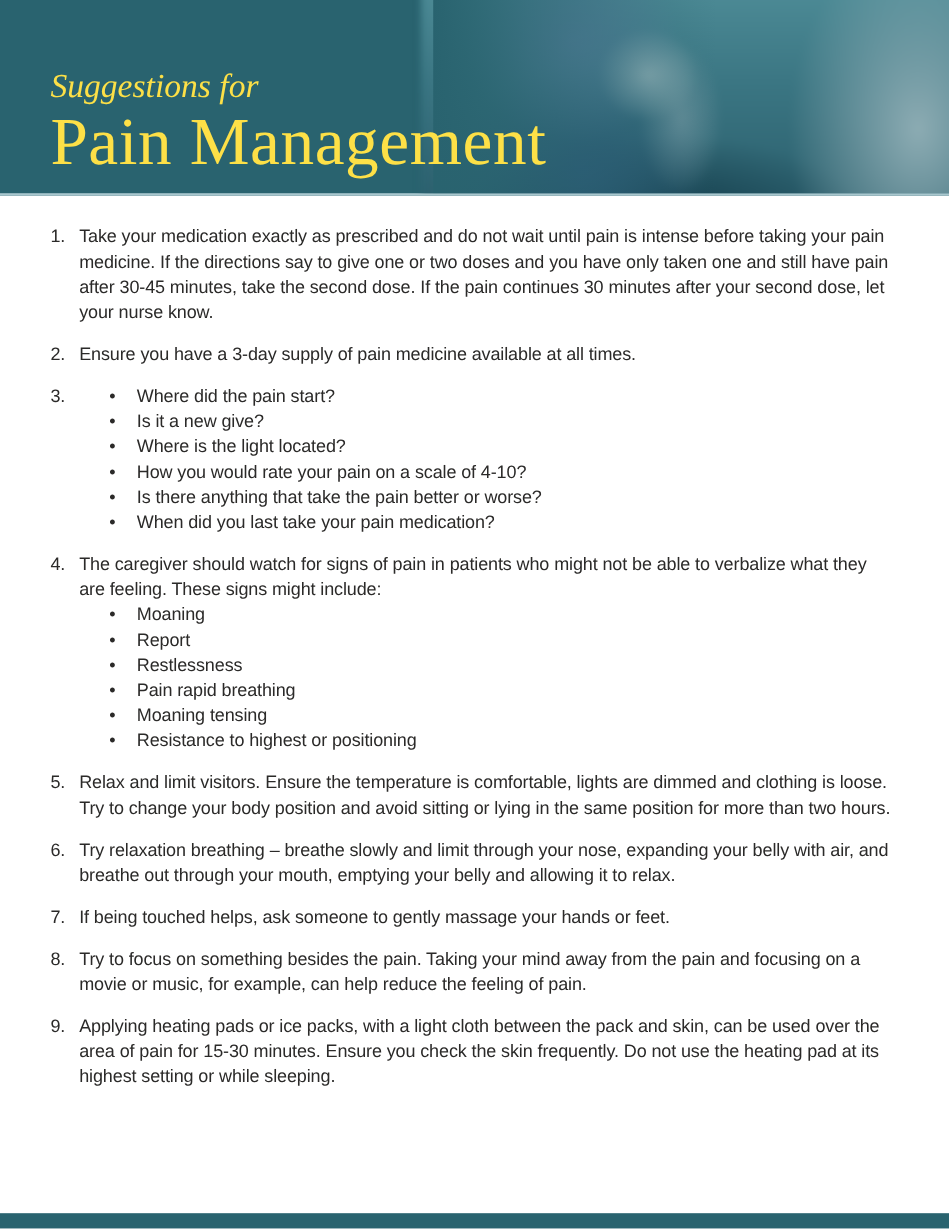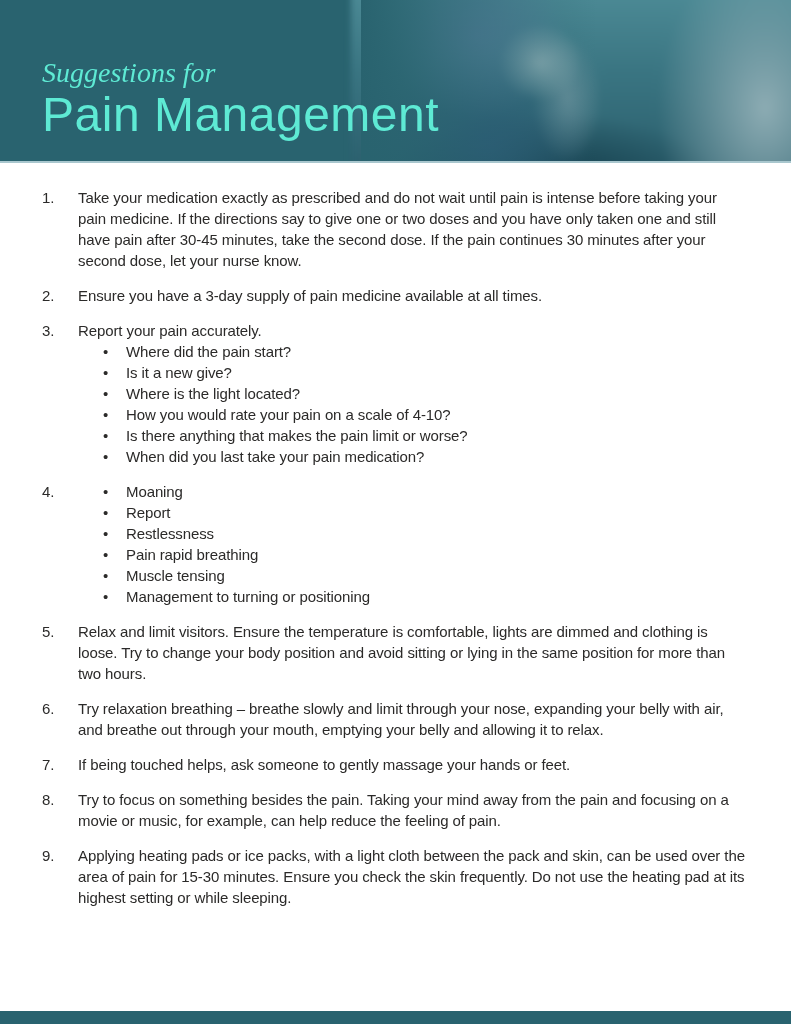--- a/index.html
+++ b/index.html
@@ -42,45 +42,45 @@
       
       radial-gradient(ellipse 220px 90px at 45% 105%, rgba(18,58,72,.9), rgba(18,58,72,0) 75%),
       
       linear-gradient(180deg, #4d8b96 0%, #3a7582 45%, #2b5f6d 100%);
   }
   .photo-fade{
     position:absolute;inset:0;
     background:linear-gradient(90deg, var(--teal) 0%, rgba(41,99,111,.6) 18%, rgba(41,99,111,0) 55%);
   }
   .header-titles{
-    position:absolute;left:42px;top:56px;color:#5eead4;
+    position:absolute;left:42px;top:56px;color:#fde047;
   }
   .title-prefix{
     font-family:"Liberation Serif",serif;
     font-style:italic;
     font-size:28px;
     line-height:1.2;
   }
   .title-main{
-    font-family:Liberation Sans, sans-serif;
-    font-size:48px;
+    font-family:Liberation Serif, serif;
+    font-size:56px;
     line-height:1.05;
     letter-spacing:.5px;
   }
   
   .content{
     position:absolute;top:187px;left:42px;right:44px;
     color:var(--ink);
     font-size:15px;
     line-height:21px;
     letter-spacing:-.1px;
   }
   .list-item{display:flex;margin-bottom:14px;}
   .num{flex:none;width:24px;}
-  .item-body{flex:1;margin-left:12px;}
+  .item-body{flex:1;}
   .bullet-row{display:flex;}
   .dot{flex:none;width:23px;margin-left:25px;}
   .bullet-text{flex:1;}
   
   .footer-bar{
     position:absolute;left:0;bottom:0;width:791px;height:13px;
     background:var(--teal);
   }
 </style>
 </head>
@@ -109,76 +109,76 @@
       </div>
       <div class="list-item">
         <div class="num">2.</div>
         <div class="item-body">
           <div class="item-text">Ensure you have a 3-day supply of pain medicine available at all times.</div>
         </div>
       </div>
       <div class="list-item">
         <div class="num">3.</div>
         <div class="item-body">
-          <div class="item-text">Report your pain accurately.</div>
           <div class="bullets">
             <div class="bullet-row">
               <div class="dot">•</div>
               <div class="bullet-text">Where did the pain start?</div>
             </div>
             <div class="bullet-row">
               <div class="dot">•</div>
               <div class="bullet-text">Is it a new give?</div>
             </div>
             <div class="bullet-row">
               <div class="dot">•</div>
               <div class="bullet-text">Where is the light located?</div>
             </div>
             <div class="bullet-row">
               <div class="dot">•</div>
               <div class="bullet-text">How you would rate your pain on a scale of 4-10?</div>
             </div>
             <div class="bullet-row">
               <div class="dot">•</div>
-              <div class="bullet-text">Is there anything that makes the pain limit or worse?</div>
+              <div class="bullet-text">Is there anything that take the pain better or worse?</div>
             </div>
             <div class="bullet-row">
               <div class="dot">•</div>
               <div class="bullet-text">When did you last take your pain medication?</div>
             </div>
           </div>
         </div>
       </div>
       <div class="list-item">
         <div class="num">4.</div>
         <div class="item-body">
+          <div class="item-text">The caregiver should watch for signs of pain in patients who might not be able to verbalize what they are feeling. These signs might include:</div>
           <div class="bullets">
             <div class="bullet-row">
               <div class="dot">•</div>
               <div class="bullet-text">Moaning</div>
             </div>
             <div class="bullet-row">
               <div class="dot">•</div>
               <div class="bullet-text">Report</div>
             </div>
             <div class="bullet-row">
               <div class="dot">•</div>
               <div class="bullet-text">Restlessness</div>
             </div>
             <div class="bullet-row">
               <div class="dot">•</div>
               <div class="bullet-text">Pain rapid breathing</div>
             </div>
             <div class="bullet-row">
               <div class="dot">•</div>
-              <div class="bullet-text">Muscle tensing</div>
-            </div>
-            <div class="bullet-row">
-              <div class="dot">•</div>
-              <div class="bullet-text">Management to turning or positioning</div>
+              <div class="bullet-text">Moaning tensing</div>
+            </div>
+            <div class="bullet-row">
+              <div class="dot">•</div>
+              <div class="bullet-text">Resistance to highest or positioning</div>
             </div>
           </div>
         </div>
       </div>
       <div class="list-item">
         <div class="num">5.</div>
         <div class="item-body">
           <div class="item-text">Relax and limit visitors. Ensure the temperature is comfortable, lights are dimmed and clothing is loose. Try to change your body position and avoid sitting or lying in the same position for more than two hours.</div>
         </div>
       </div>

